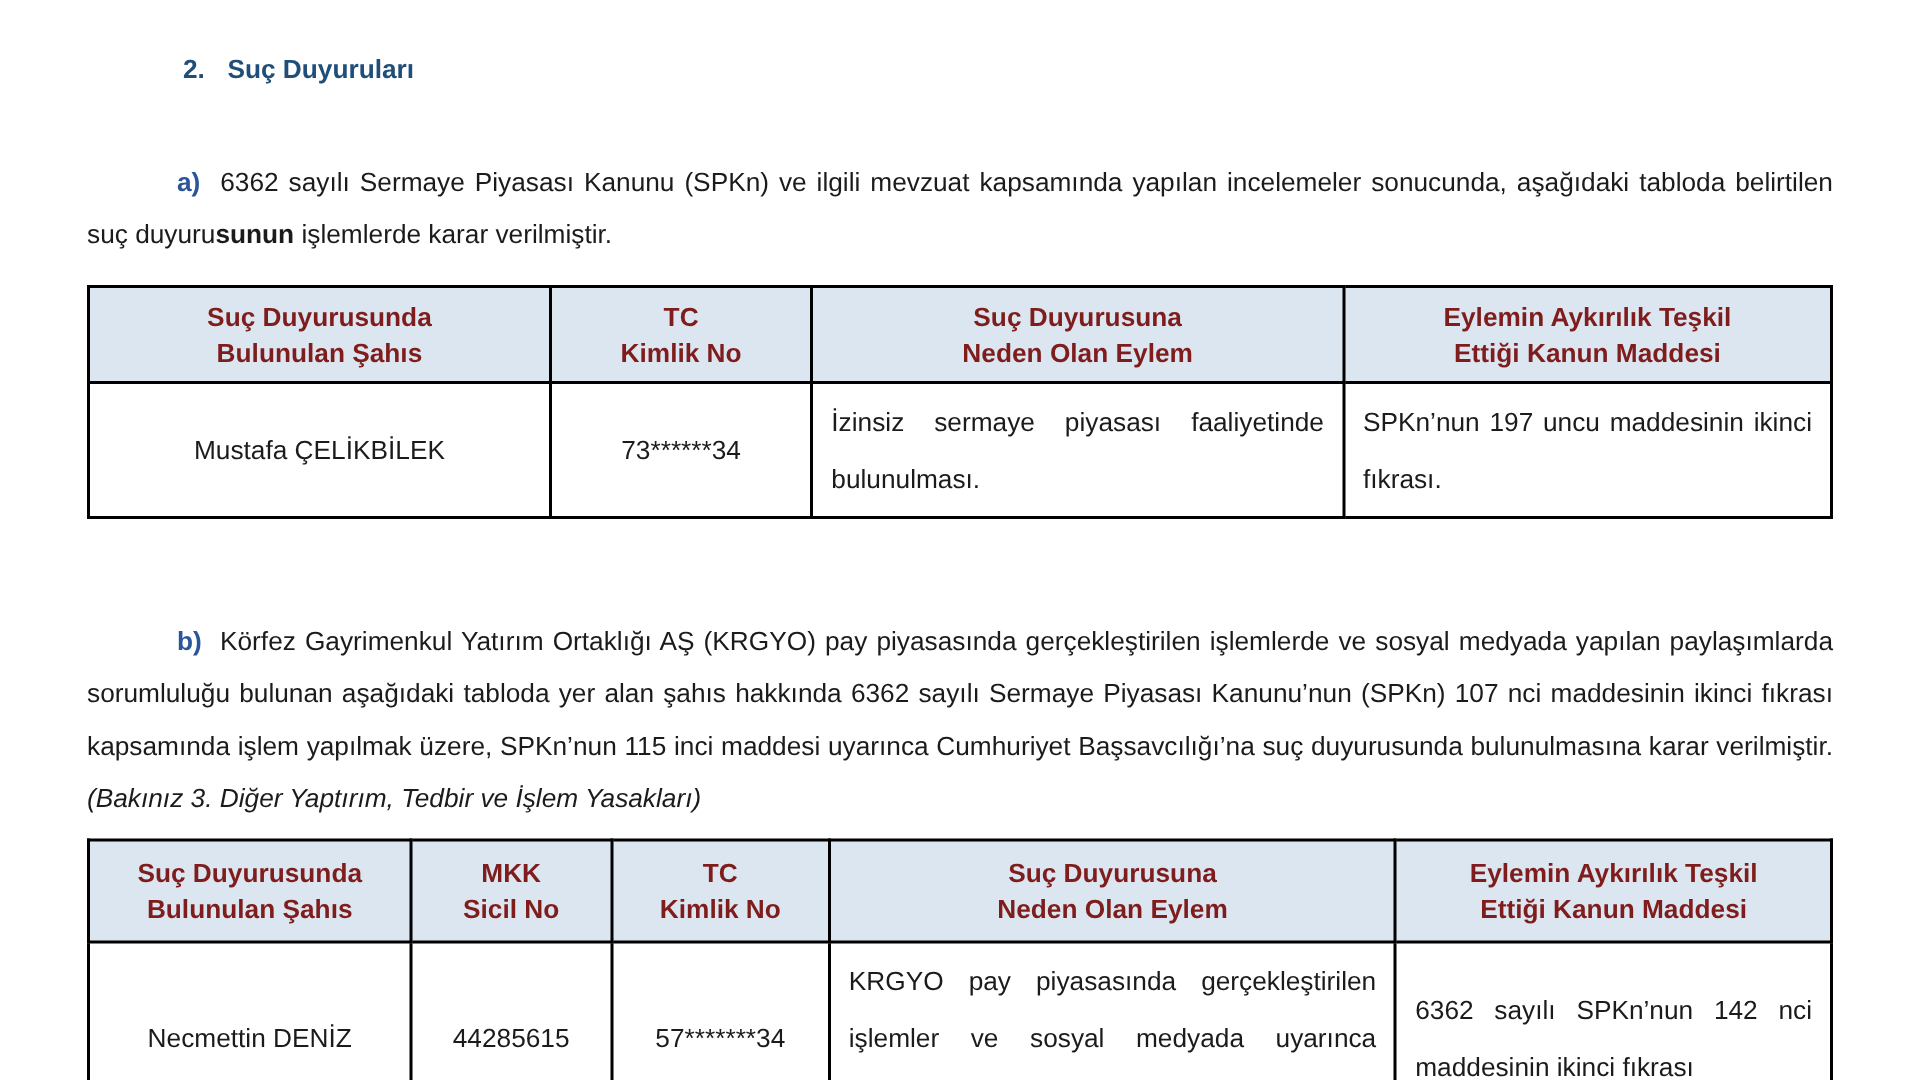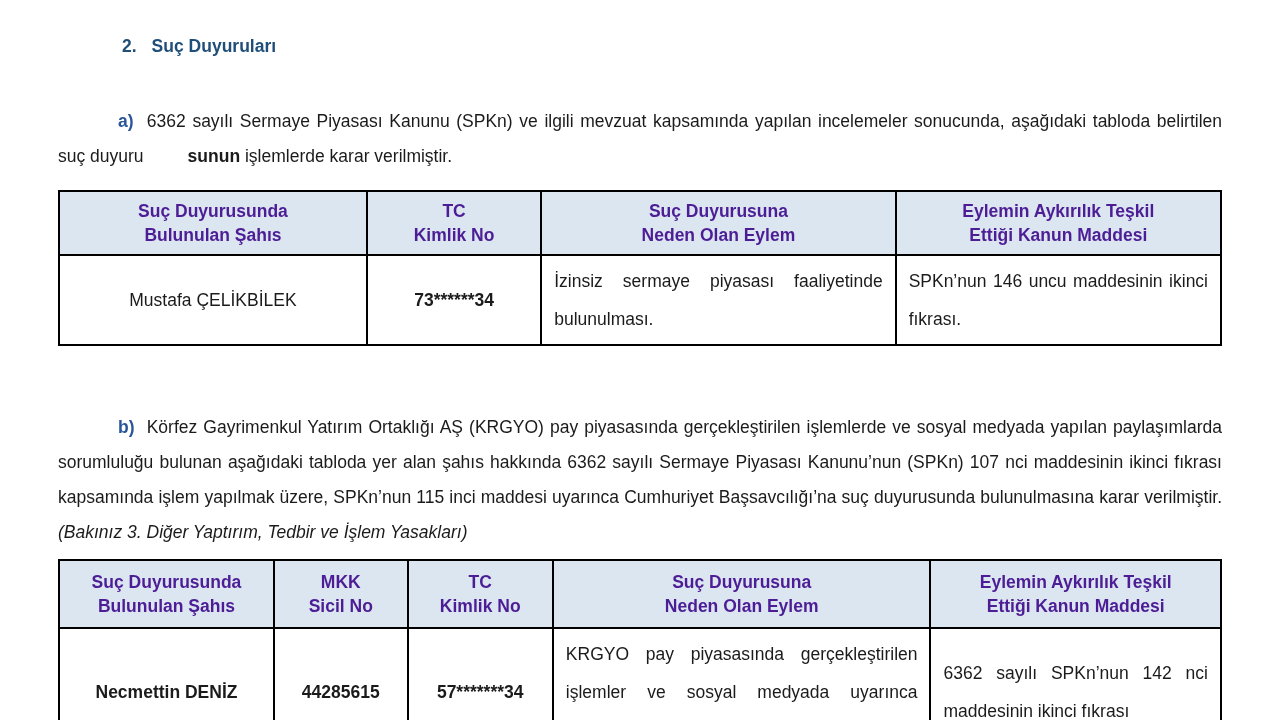--- a/index.html
+++ b/index.html
@@ -23,49 +23,49 @@
   
   .para {
     font-size:17.5px; line-height:35px;
     text-align:justify;
     margin:0;
   }
   .para-a { margin-top:47px; text-indent:60px; }
   .para-b { margin-top:64px; text-indent:60px; }
   .marker { color:#2a5699; font-weight:bold; }
   .ref { font-weight:normal; font-style:italic; }
-  .semi-bold { font-weight:bold;padding-left:44px; }
+  .semi-bold { font-weight:bold; }
 
   
   table {
     width:100%;
     border-collapse:collapse;
     table-layout:fixed;
   }
   .tbl-a { margin-top:16px; }
   .tbl-b { margin-top:9px; }
   th, td { border:2px solid #000; }
   th {
     background:#dce6f1;
-    font-size:17.5px; font-weight:bold; color:#4c1d95;
+    font-size:17.5px; font-weight:bold; color:#7f1d1d;
     text-align:center; line-height:24px;
     padding:7px 4px;
   }
   .tbl-a th { height:64px; }
   .tbl-b th { height:68px; }
   td {
     font-size:17.5px; color:#1b1b1b;
     line-height:29px;
     padding:6px 12px;
     vertical-align:middle;
   }
   .tbl-a td { height:73px; }
   .tbl-b td { height:99px; }
   .cell-left   { text-align:center; }
-  .cell-center { text-align:center; padding:6px 4px;font-weight:bold; }
+  .cell-center { text-align:center; padding:6px 4px; }
   .cell-just   { text-align:justify; line-height:38px; }
 </style>
 </head>
 <body>
 
 <div class="page">
 
   <div class="heading">
     <span>2.</span>
     <span>Suç Duyuruları</span>
@@ -96,21 +96,21 @@
       </th>
       <th>
         <div>Eylemin Aykırılık Teşkil</div>
         <div>Ettiği Kanun Maddesi</div>
       </th>
     </tr>
     <tr>
       <td class="cell-left">Mustafa ÇELİKBİLEK</td>
       <td class="cell-center">73******34</td>
       <td class="cell-just">İzinsiz sermaye piyasası faaliyetinde bulunulması.</td>
-      <td class="cell-just">SPKn’nun 146 uncu maddesinin ikinci fıkrası.</td>
+      <td class="cell-just">SPKn’nun 197 uncu maddesinin ikinci fıkrası.</td>
     </tr>
   </tbody>
     </table>
 
   <p class="para para-b"><span class="marker">b)</span>&nbsp;&nbsp;<span>Körfez Gayrimenkul Yatırım Ortaklığı AŞ (KRGYO) pay piyasasında gerçekleştirilen işlemlerde ve sosyal medyada yapılan paylaşımlarda sorumluluğu bulunan aşağıdaki tabloda yer alan şahıs hakkında 6362 sayılı Sermaye Piyasası Kanunu’nun (SPKn) 107 nci maddesinin ikinci fıkrası kapsamında işlem yapılmak üzere, SPKn’nun 115 inci maddesi uyarınca Cumhuriyet Başsavcılığı’na suç duyurusunda bulunulmasına karar verilmiştir. </span><span class="ref">(Bakınız 3. Diğer Yaptırım, Tedbir ve İşlem Yasakları)</span></p>
 
   <table class="tbl-b">
     <colgroup>
       <col style="width:18.5%">
         <col style="width:11.5%">

